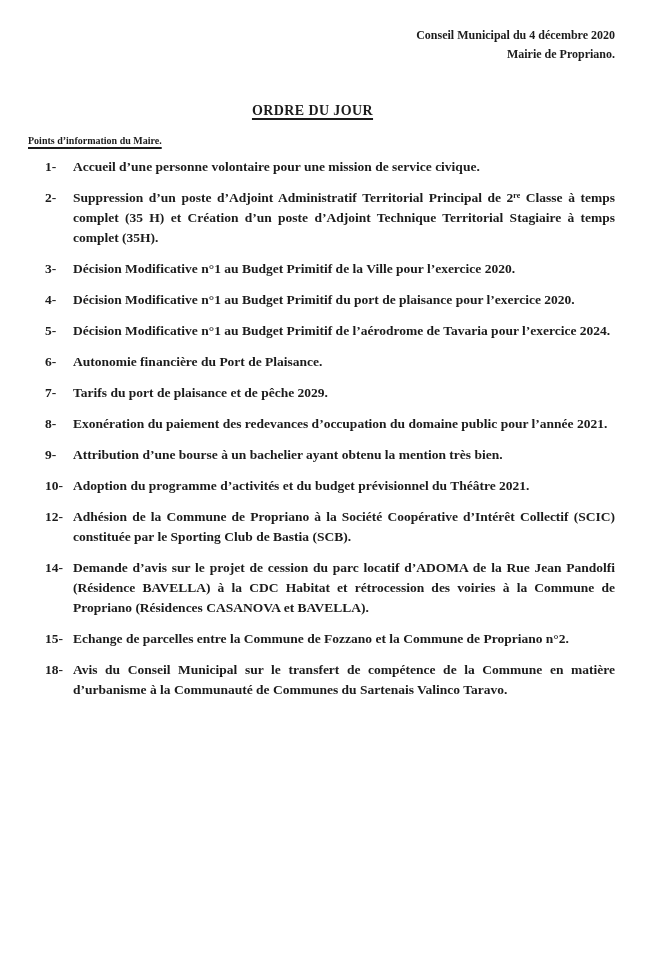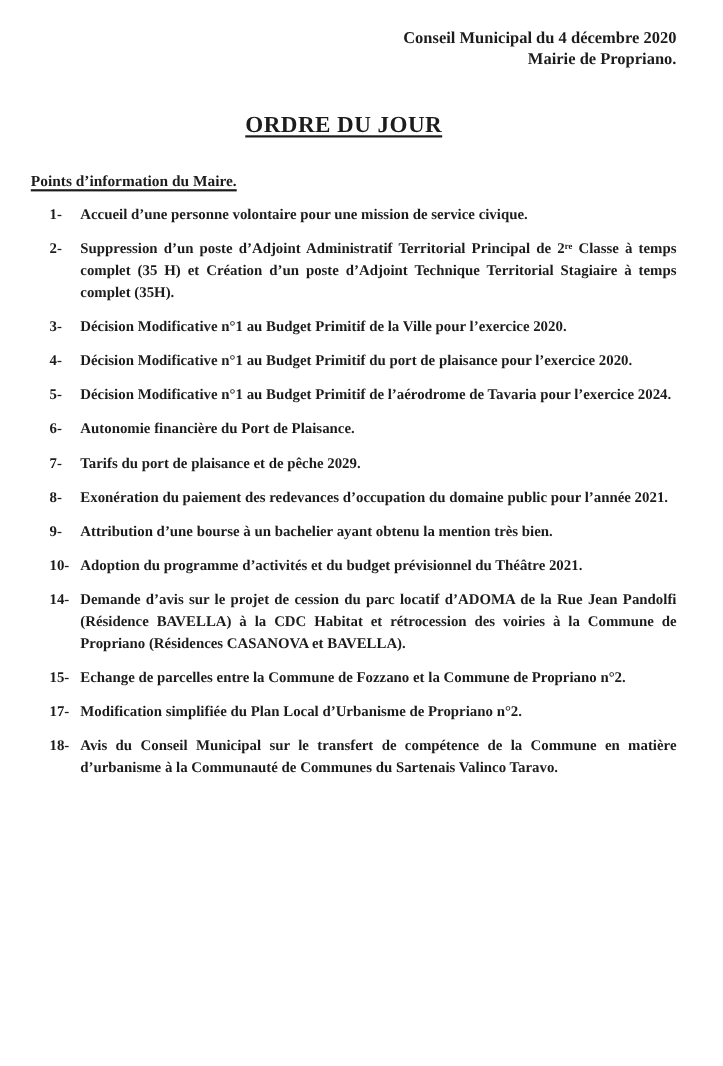--- a/index.html
+++ b/index.html
@@ -14,39 +14,39 @@
     box-sizing: border-box;
     background: #ffffff;
     color: #1c1c1c;
     font-family: "Liberation Serif", "DejaVu Serif", serif;
     font-weight: 700;
     padding: 26px 42px 0 28px;
     overflow: hidden;
   }
   .doc-header {
     text-align: right;
-    font-size: 15px;
+    font-size: 12px;
     line-height: 19px;
   }
   .title-wrap {
     text-align: center;
     margin-top: 37px;
     padding-right: 18px;
   }
   .doc-title {
     display: inline-block;
-    font-size: 21px;
+    font-size: 14px;
     letter-spacing: 0.4px;
     text-decoration: underline;
     text-decoration-thickness: 1.5px;
     text-underline-offset: 3px;
   }
   .section-heading {
-    margin-top: 32px;
-    font-size: 14px;
+    margin-top: 16px;
+    font-size: 10px;
     text-decoration: underline;
     text-decoration-thickness: 1.5px;
     text-underline-offset: 3px;
   }
   .agenda-list {
     margin-top: 11px;
     padding-left: 17px; 
   }
   .agenda-item {
     display: flex;
@@ -123,37 +123,37 @@
     <div class="item-num">9-</div>
     <div class="item-text">Attribution d’une bourse à un bachelier ayant obtenu la mention très bien.</div>
   </div>
 
   <div class="agenda-item">
     <div class="item-num">10-</div>
     <div class="item-text">Adoption du programme d’activités et du budget prévisionnel du Théâtre 2021.</div>
   </div>
 
 
+  <div class="agenda-item">
+    <div class="item-num">12-</div>
+    <div class="item-text">Adhésion de la Commune de Propriano à la Société Coopérative d’Intérêt Collectif (SCIC) constituée par le Sporting Club de Bastia (SCB).</div>
+  </div>
 
 
   <div class="agenda-item">
     <div class="item-num">14-</div>
     <div class="item-text">Demande d’avis sur le projet de cession du parc locatif d’ADOMA de la Rue Jean Pandolfi (Résidence BAVELLA) à la CDC Habitat et rétrocession des voiries à la Commune de Propriano (Résidences CASANOVA et BAVELLA).</div>
   </div>
 
   <div class="agenda-item">
     <div class="item-num">15-</div>
     <div class="item-text">Echange de parcelles entre la Commune de Fozzano et la Commune de Propriano n°2.</div>
   </div>
 
 
-  <div class="agenda-item">
-    <div class="item-num">17-</div>
-    <div class="item-text">Modification simplifiée du Plan Local d’Urbanisme de Propriano n°2.</div>
-  </div>
 
   <div class="agenda-item">
     <div class="item-num">18-</div>
     <div class="item-text">Avis du Conseil Municipal sur le transfert de compétence de la Commune en matière d’urbanisme à la Communauté de Communes du Sartenais Valinco Taravo.</div>
   </div>
 </div>
 
 </div>
 
 </body></html>

